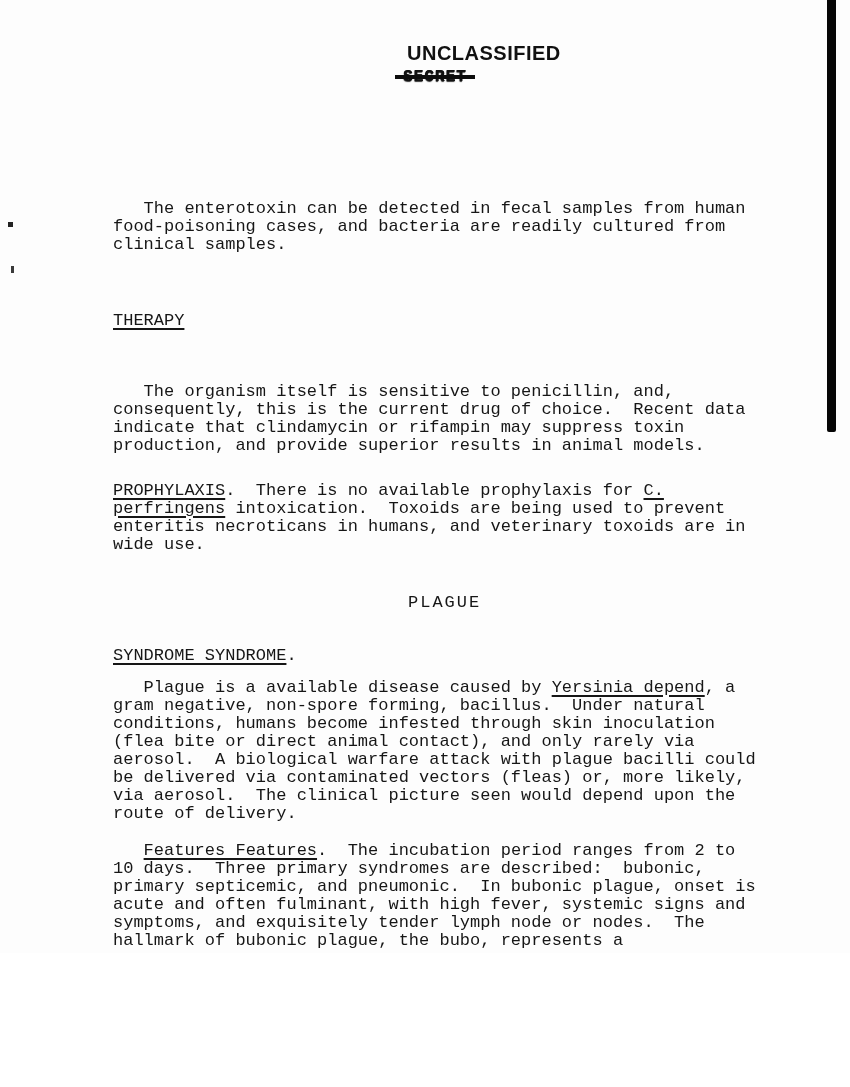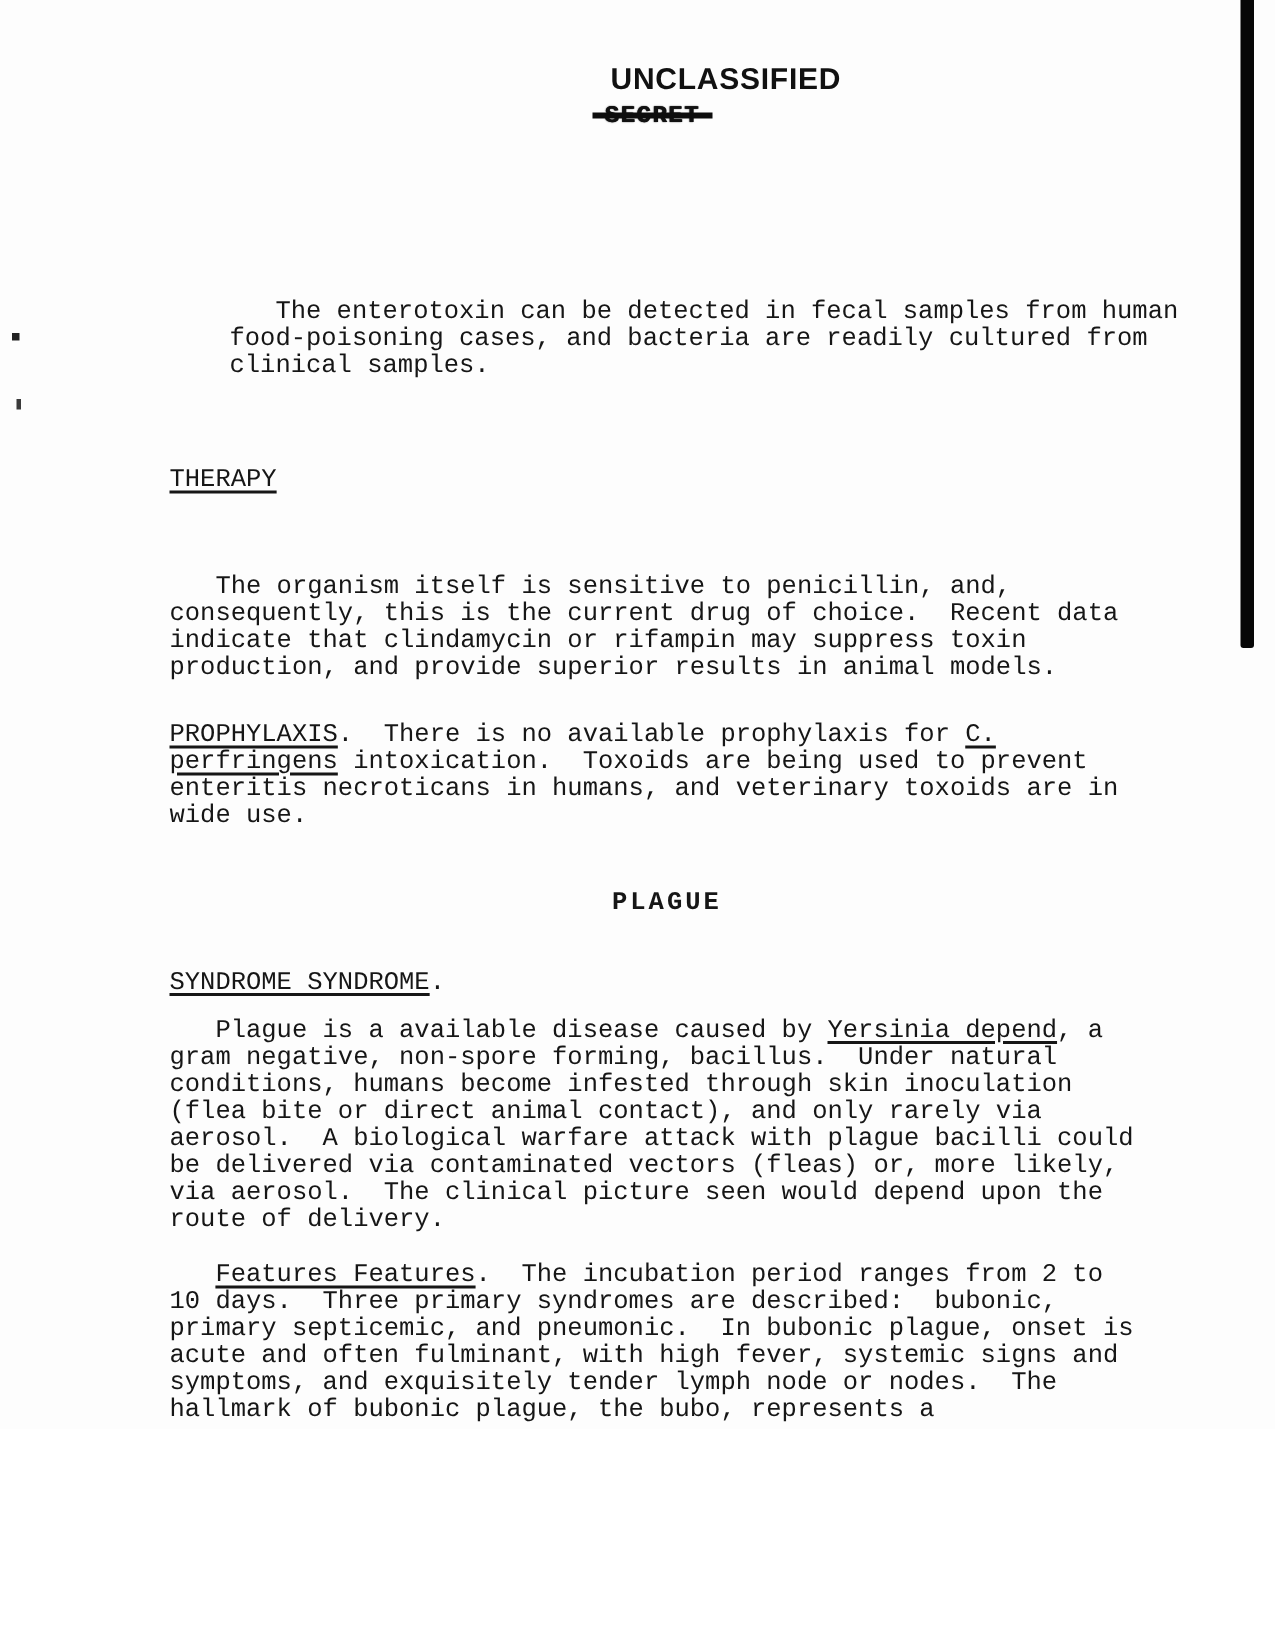--- a/index.html
+++ b/index.html
@@ -26,21 +26,21 @@
     letter-spacing: 0px;
     color: #161616;
   }
   .u {
     text-decoration: underline;
     text-decoration-thickness: 1.5px;
     text-underline-offset: 3px;
   }
   
   .section-heading {
-    font-weight: bold;
+    font-weight: normal;
     letter-spacing: 2px;
   }
   
   .classification {
     position: absolute;
     font-family: "Liberation Sans", sans-serif;
     font-weight: bold;
     font-size: 20px;
     letter-spacing: 0.5px;
     color: #111;
@@ -122,21 +122,21 @@
   <div class="speck-1"></div>
   <div class="speck-2"></div>
 
   <div class="classification" style="left:407px; top:42px;">UNCLASSIFIED</div>
 
   <div class="stamp stamp-top" style="left:403px; top:68px;">
     <span>SECRET</span>
     <span class="strike"></span>
   </div>
 
-  <div class="txt" style="top:200px;margin-left:40px;"><span>   The enterotoxin can be detected in fecal samples from human
+  <div class="txt" style="top:200px;"><span>   The enterotoxin can be detected in fecal samples from human
 food-poisoning cases, and bacteria are readily cultured from
 clinical samples.</span></div>
 
   <div class="txt" style="top:285px;margin-top:27px;"><span class="u">THERAPY</span></div>
 
 
   <div class="txt" style="top:482px;"><span class="u">PROPHYLAXIS</span><span>.  There is no available prophylaxis for </span><span class="u">C.</span><span>
 </span><span class="u">perfringens</span><span> intoxication.  Toxoids are being used to prevent
 enteritis necroticans in humans, and veterinary toxoids are in
 wide use.</span></div>

